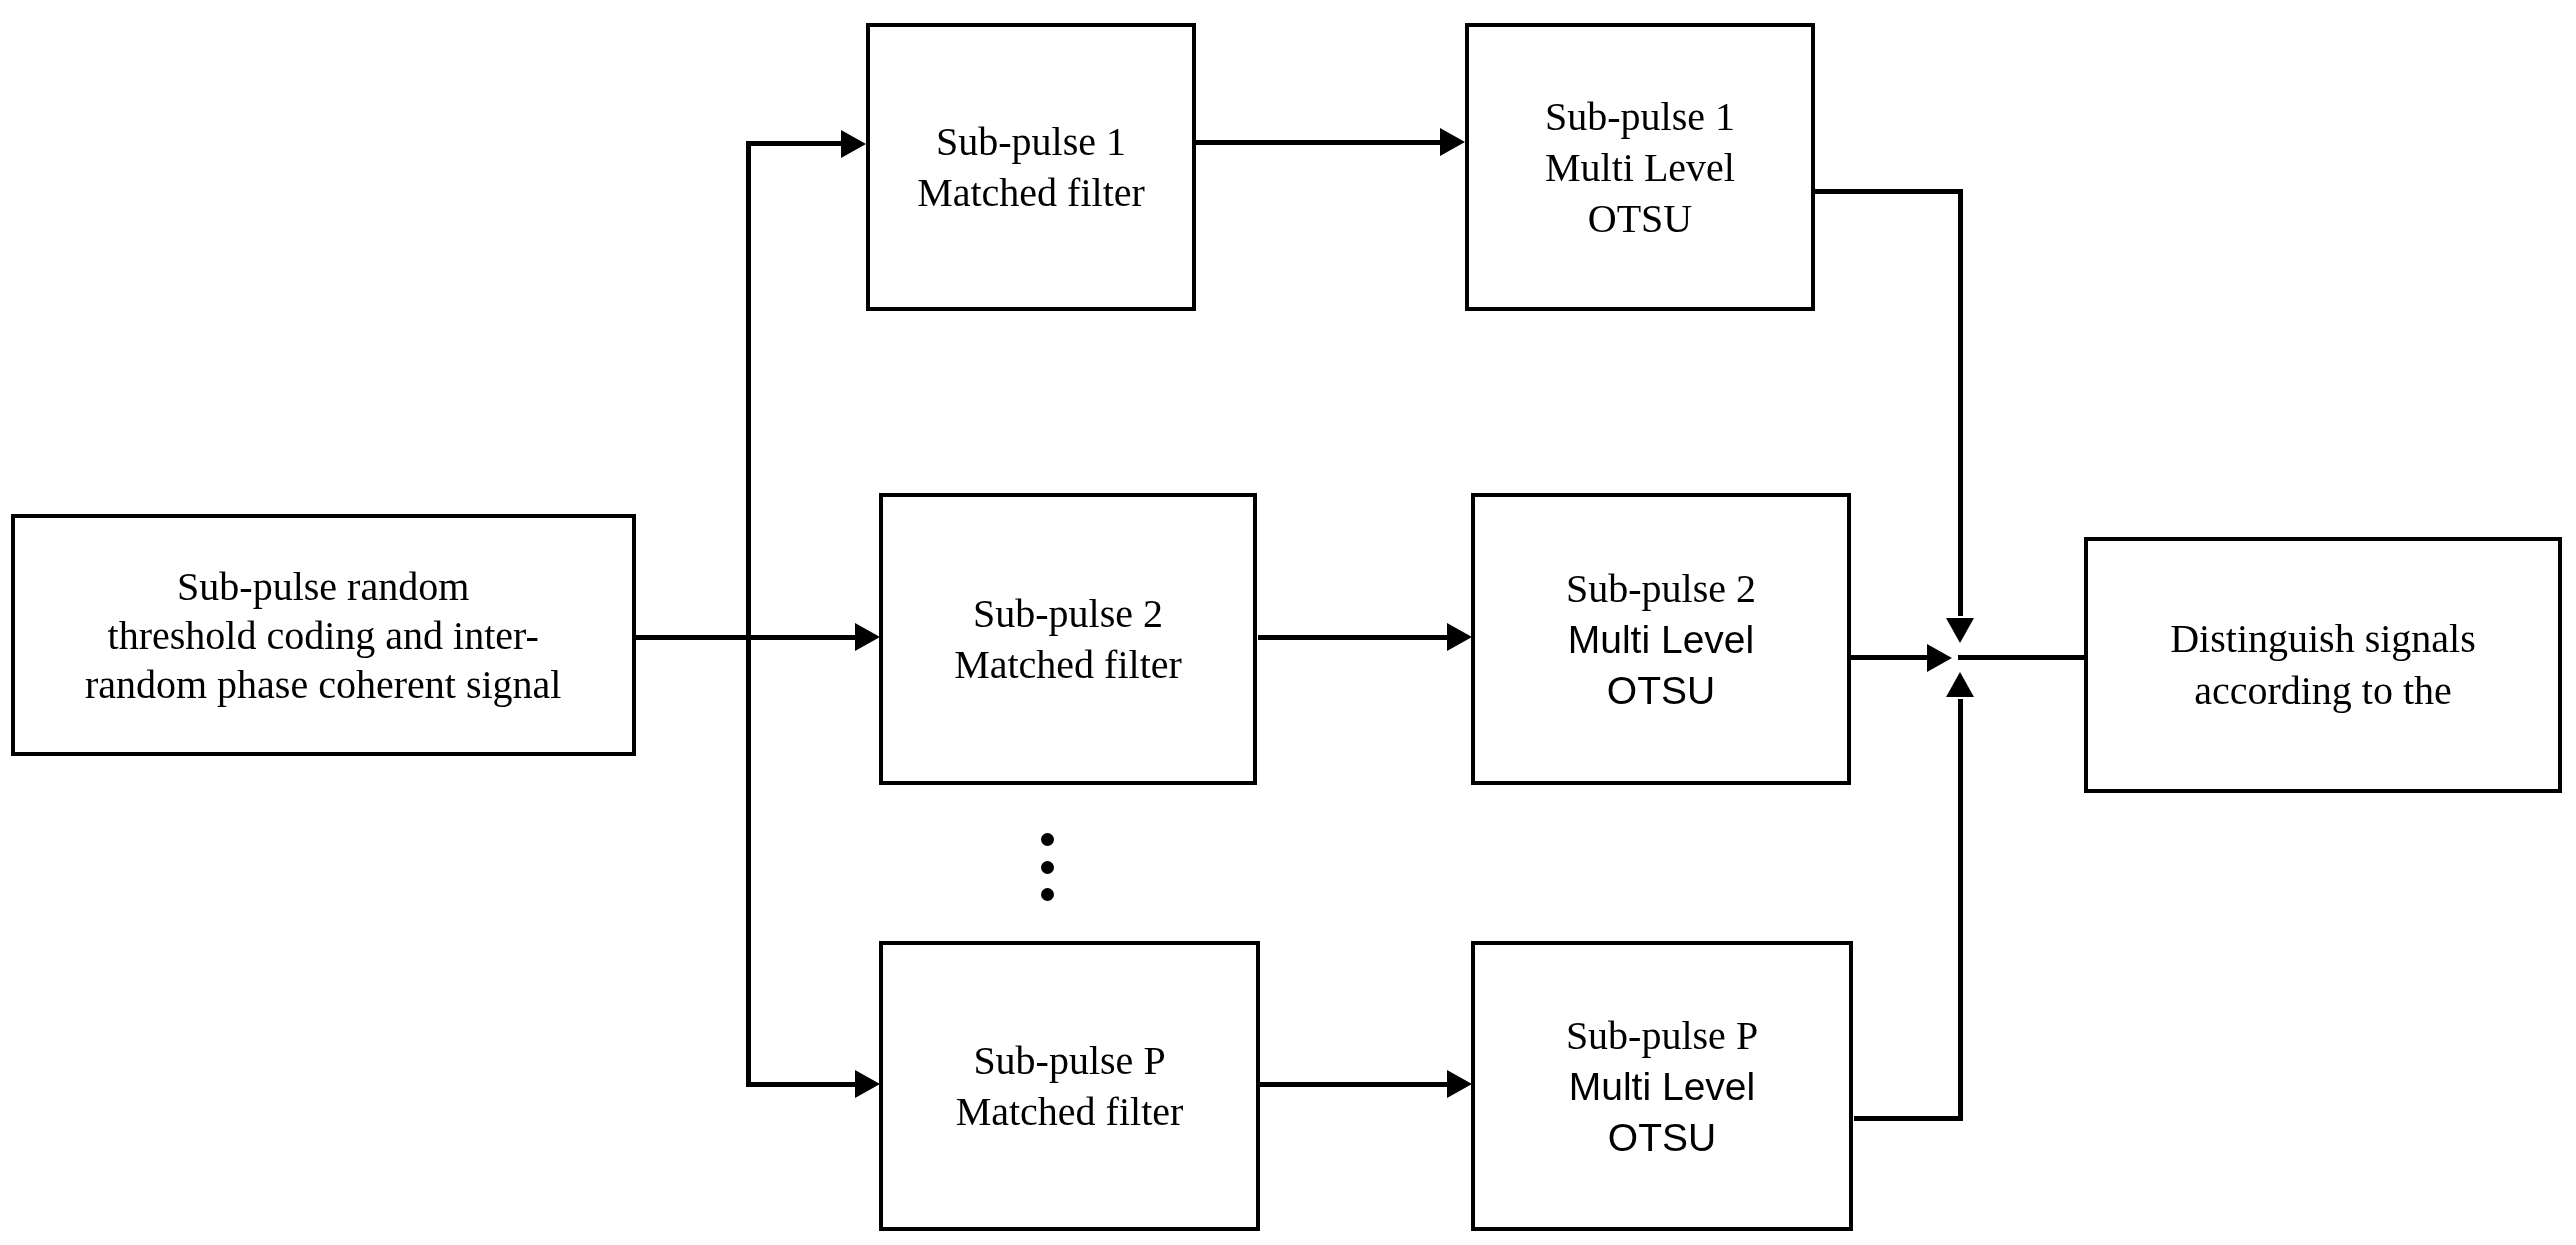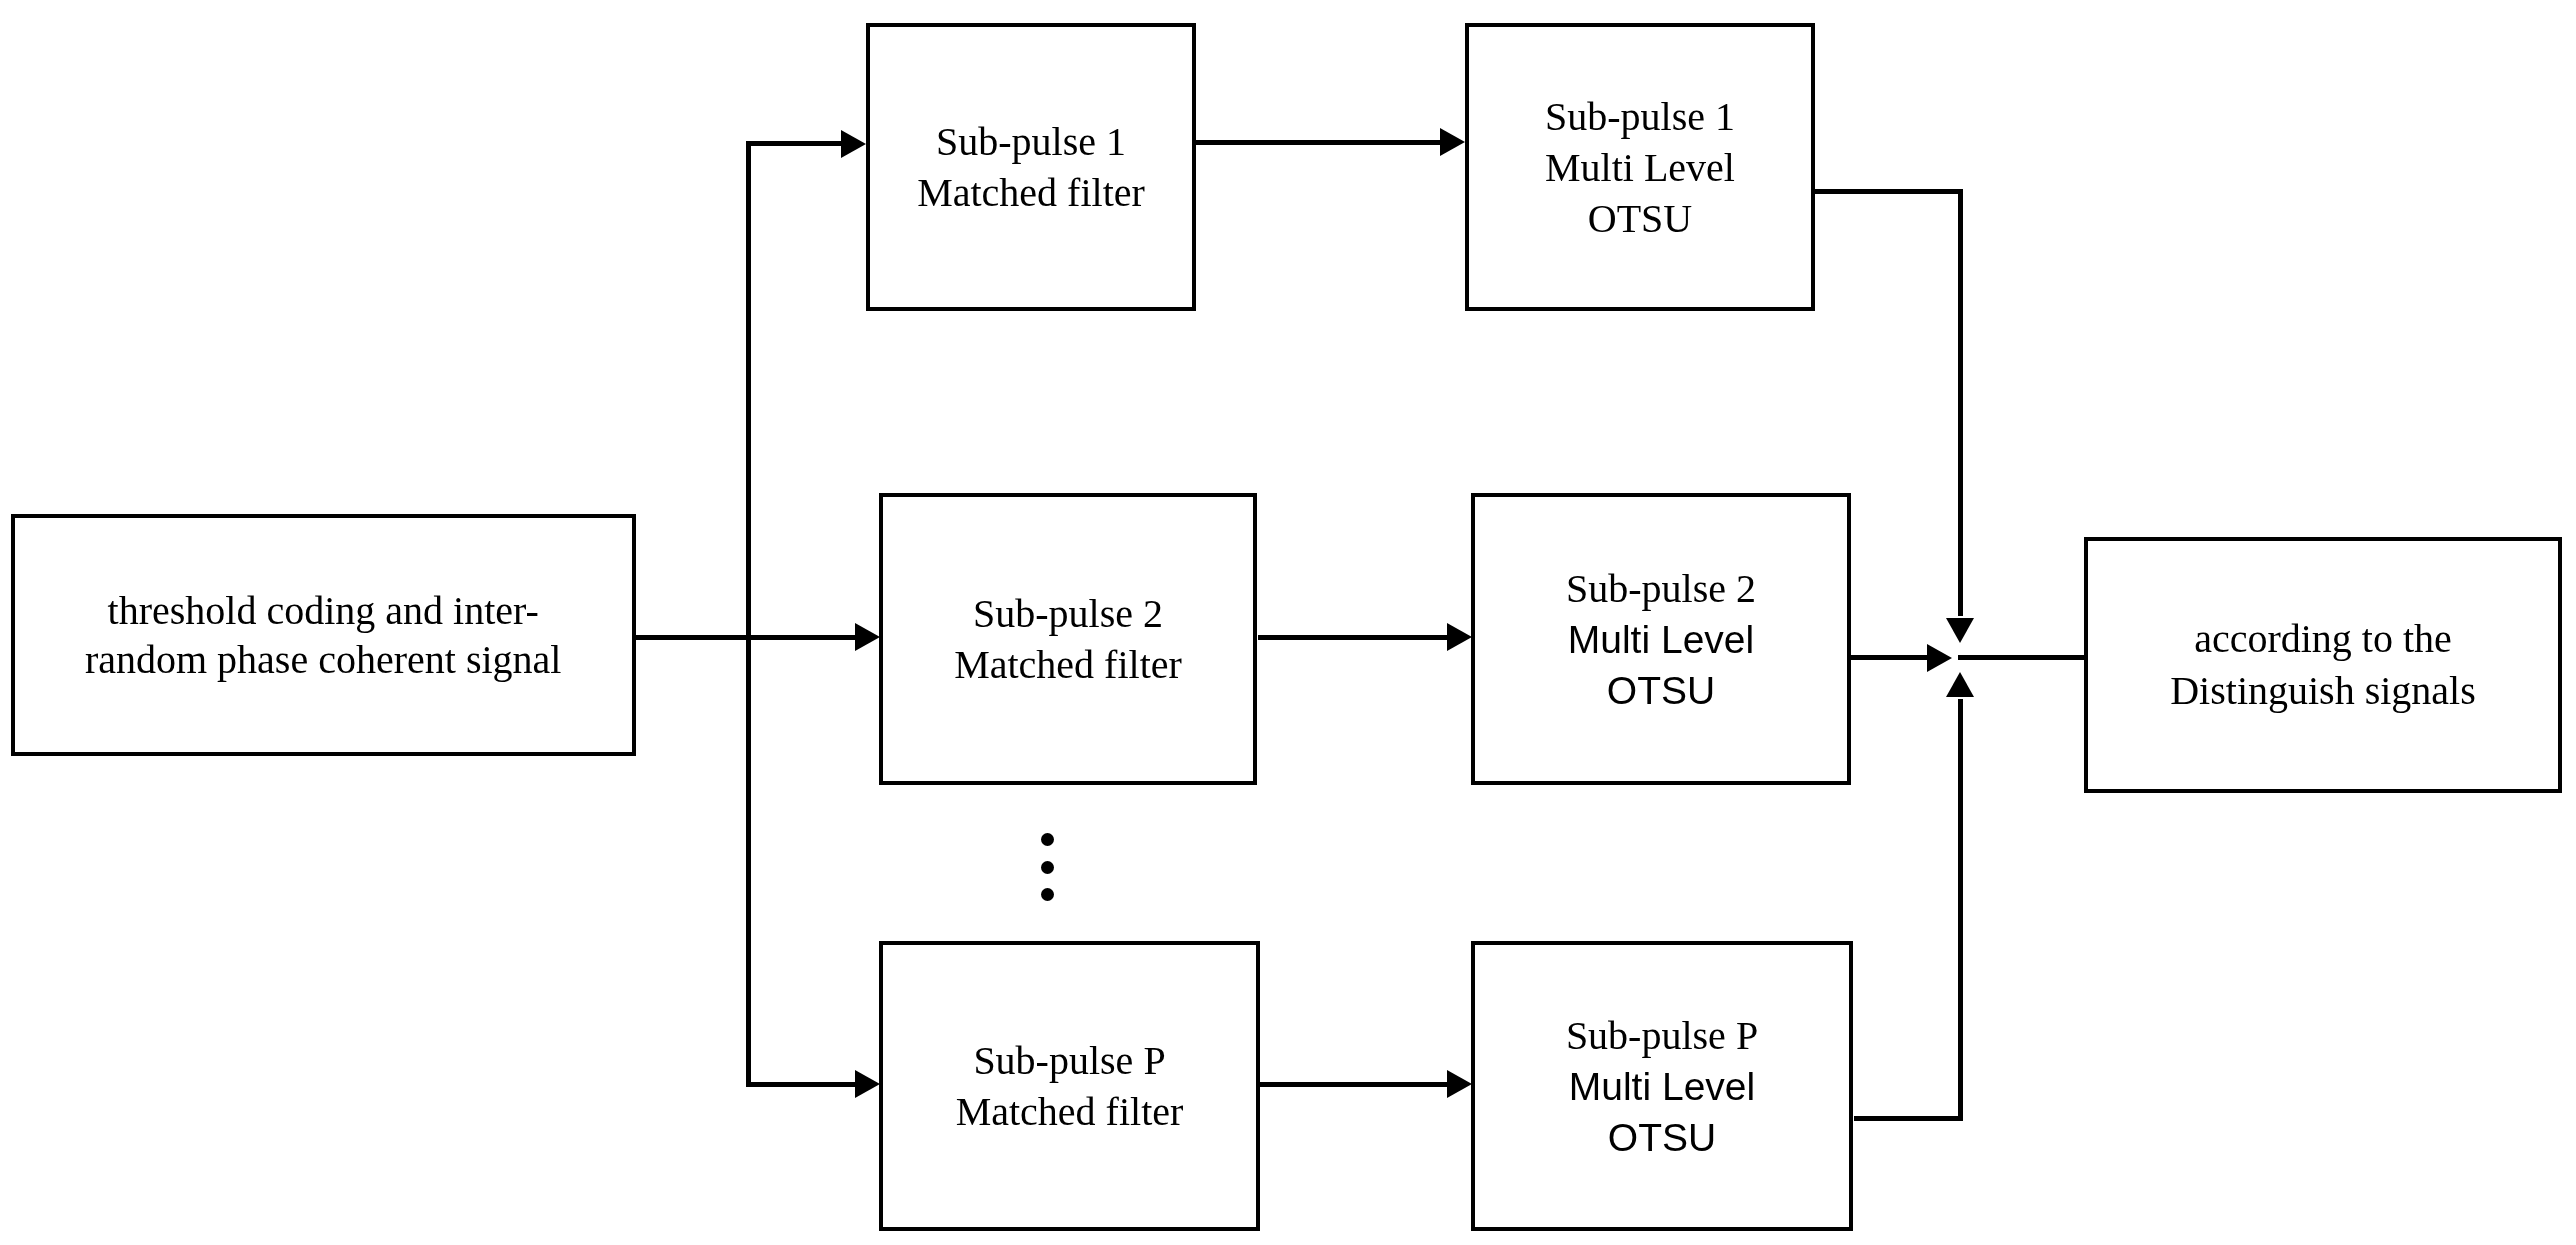--- a/index.html
+++ b/index.html
@@ -68,20 +68,21 @@
     background: #000000;
   }
   .tline { display: block; white-space: nowrap; }
 </style>
 </head>
 <body>
 
 <div id="stage">
 
   <div class="box serif" style="left:10.7px; top:514px; width:625px; height:242px; font-size:40px; line-height:49px;">
+    <span class="tline">Sub-pulse random</span>
     <span class="tline">threshold coding and inter-</span>
     <span class="tline">random phase coherent signal</span>
   </div>
 
   <div class="line hline" style="left:635px; top:635px; width:115px;"></div>
 
   <div class="line vline" style="left:746px; top:141px; height:945px;"></div>
 
   <div class="line hline" style="left:746px; top:141px; width:95px;"></div>
   <div class="arrow-r" style="left:841px; top:130px;"></div>
@@ -150,18 +151,18 @@
 
   <div class="line hline" style="left:1851px; top:655px; width:89px;"></div>
   <div class="arrow-r" style="left:1927px; top:644px;"></div>
 
   <div class="arrow-d" style="left:1946px; top:618px;"></div>
   <div class="arrow-u" style="left:1946px; top:672px;"></div>
 
   <div class="line hline" style="left:1958px; top:655px; width:128px;"></div>
 
   <div class="box serif" style="left:2084px; top:537px; width:478px; height:256px; font-size:40px; line-height:52px;">
+    <span class="tline">Distinguish signals</span>
     <span class="tline">according to the</span>
-    <span class="tline">Distinguish signals</span>
   </div>
 
 </div>
 
 
 </body></html>

